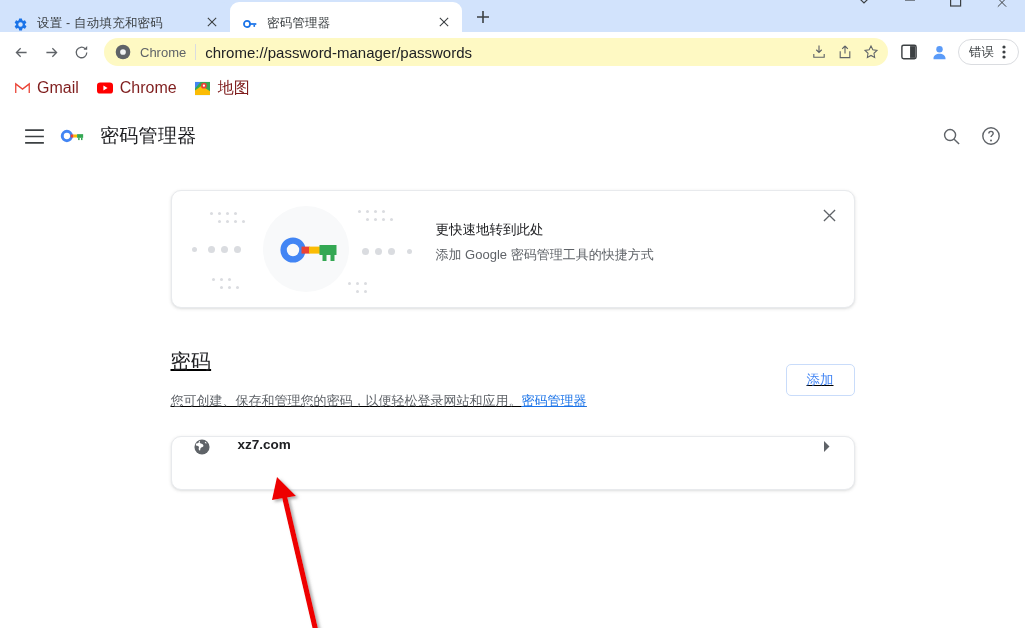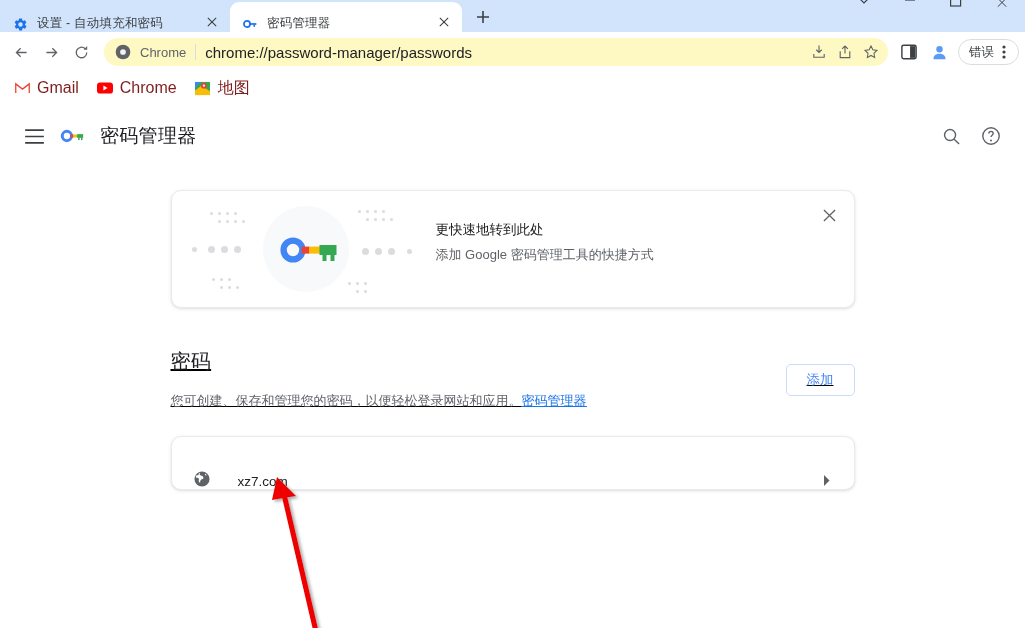--- a/index.html
+++ b/index.html
@@ -143,21 +143,21 @@
     border: 1px solid #c9dcfa; border-radius: 5px; background: #fff;
     color: #4285f4; font-size: 13.5px; font-family: inherit;
     display: flex; align-items: center; justify-content: center;
   }
   .pw-list {
     margin-top: 26px; background: #fff;
     border: 1px solid #e8eaed; border-radius: 10px;
     box-shadow: 0 1px 2px rgba(60,64,67,.10), 0 1px 3px 1px rgba(60,64,67,.06);
     overflow: hidden;
   }
-  .pw-row { height: 52px; display: flex; align-items: flex-end; padding: 0 18px 0 20px; }
+  .pw-row { height: 52px; display: flex; align-items: flex-start; padding: 0 18px 0 20px; font-weight: bold; }
   .pw-favicon { width: 20px; height: 20px; flex: 0 0 20px; display:flex;align-items:center;justify-content:center; }
   .pw-site { flex: 1 1 auto; font-size: 13.5px; color: #202124; margin-left: 26px; }
   .pw-chevron { width: 18px; height: 18px; flex: 0 0 18px; display:flex;align-items:center;justify-content:center; }
 
   .arrow-layer { position: absolute; left: 0; top: 0; width: 1025px; height: 628px; pointer-events: none; }
 </style>
 </head>
 <body>
 
 <div id="app">

